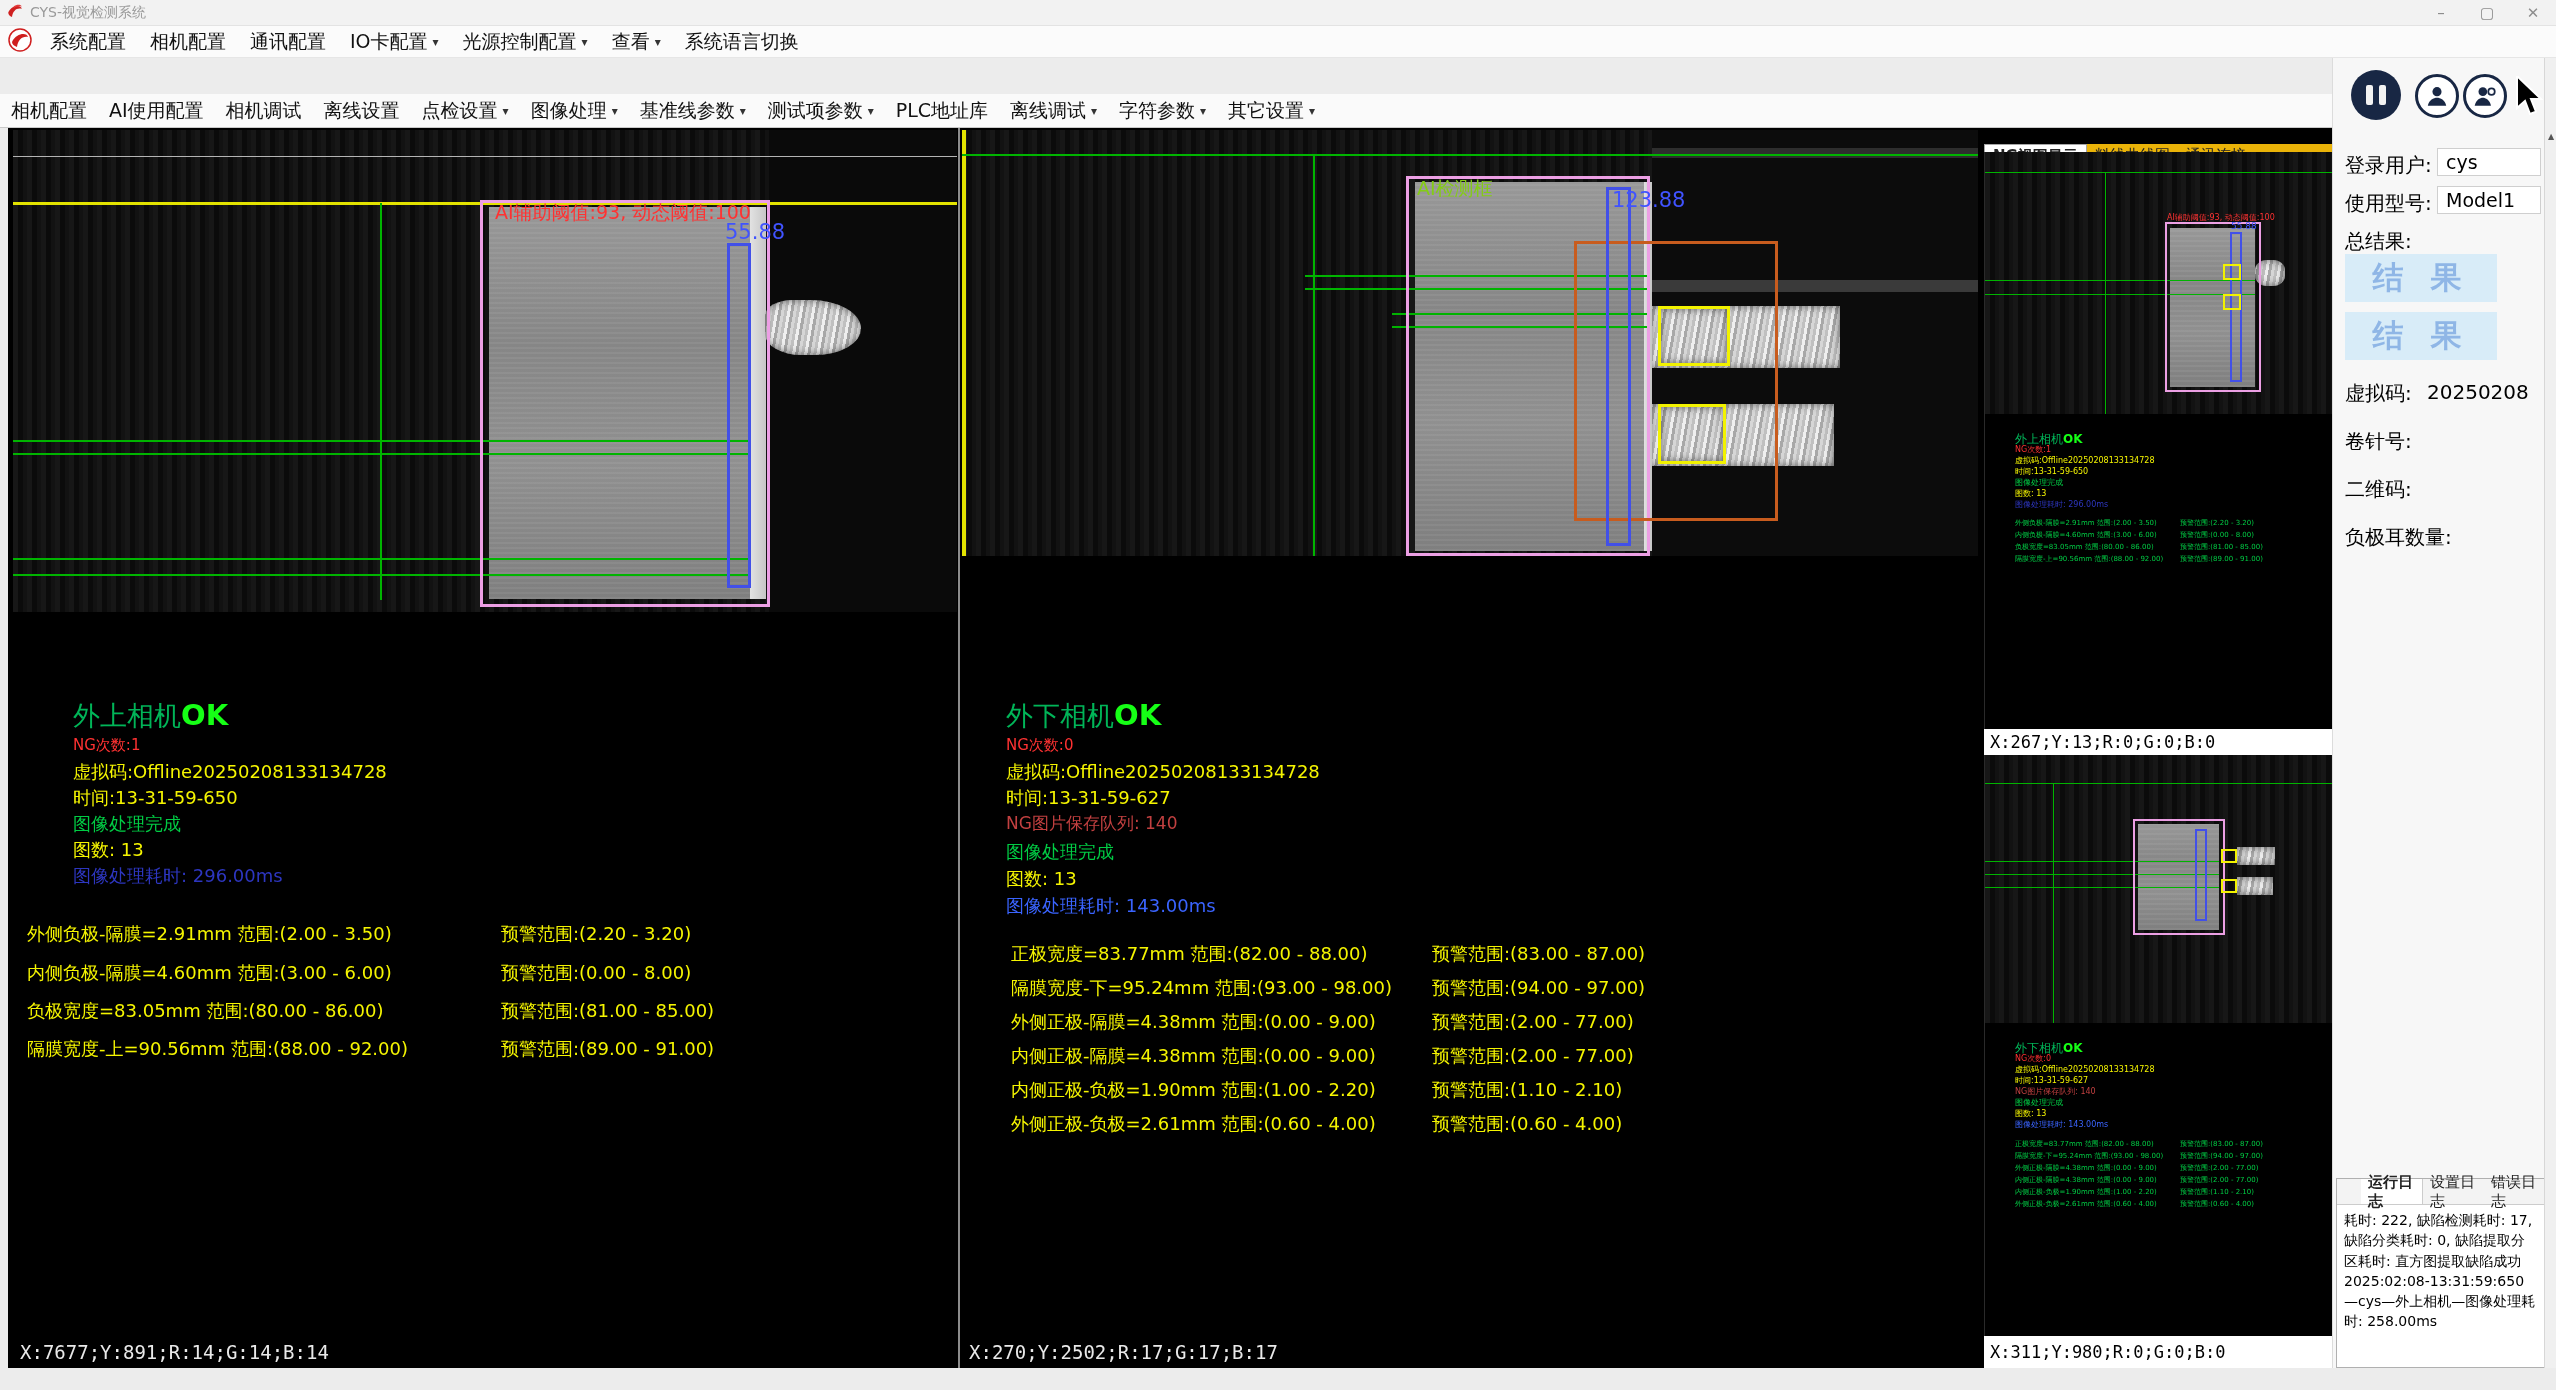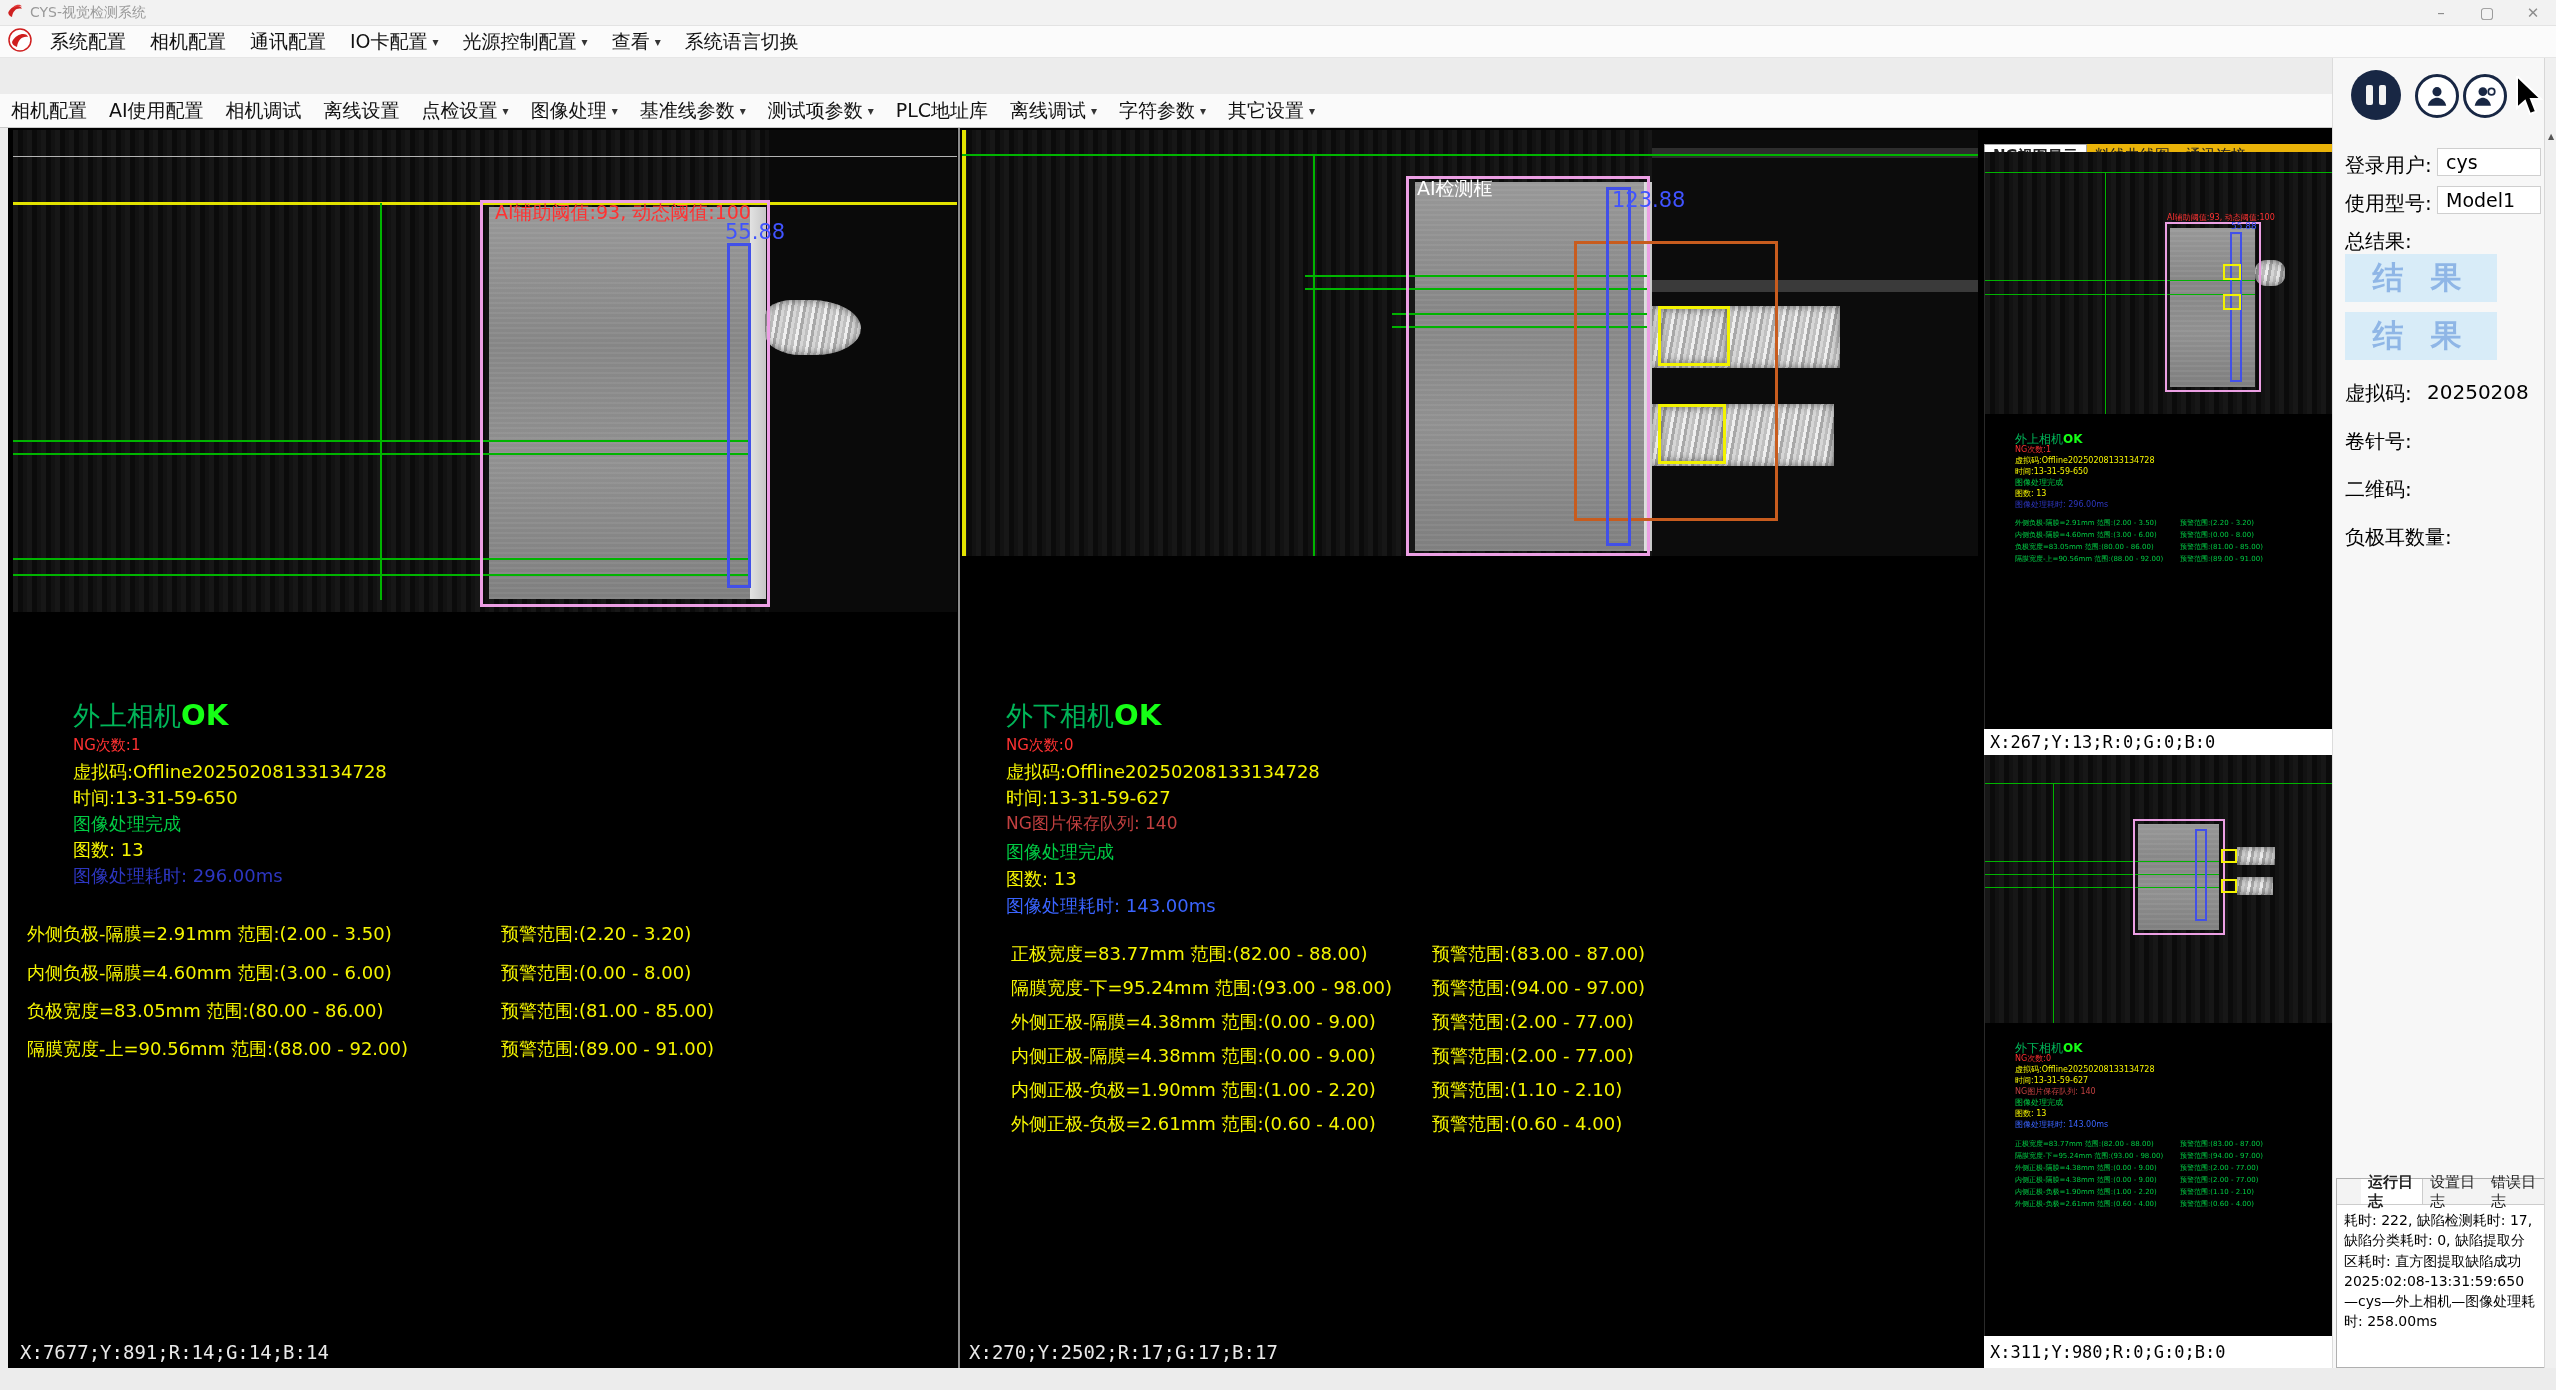--- a/index.html
+++ b/index.html
@@ -36,21 +36,21 @@
   .magenta{position:absolute;border:3px solid #ec9fe4;}
   .bluebox{position:absolute;border:3px solid #4250e8;}
   .orangebox{position:absolute;border:3px solid #c85c1e;}
   .yellowbox{position:absolute;border:3px solid #f2f200;}
   .metal{position:absolute;background:repeating-linear-gradient(100deg,#efefef 0 3px,#a8a8a8 3px 6px,#d6d6d6 6px 9px,#c0c0c0 9px 12px);box-shadow:inset 0 0 8px rgba(0,0,0,.55);}
   .whiteedge{position:absolute;background:linear-gradient(90deg,#e2e2e2,#c6c6c6);}
 
   
   .cy{color:#f5f500}.cr{color:#ff3232}.cg{color:#00cc44}.cgn{color:#00b558}
   .cok{color:#16ff16;font-weight:bold}.cb{color:#4053ff}.cdb{color:#2d36c0}
-  .cb2{color:#3a64ff}.cm{color:#ffffff}.cdr{color:#c24040}
+  .cb2{color:#3a64ff}.cm{color:#84cc16}.cdr{color:#c24040}
   .mline{position:absolute;font-size:18px;white-space:nowrap;}
   .sline{position:absolute;white-space:nowrap;}
 
   
   #ngcol{left:1984px;top:128px;width:348px;height:1240px;background:#000;}
   #ngtabs{position:absolute;left:0;top:16px;width:348px;height:24px;background:#eab308;display:flex;border-bottom:1px solid #bbb;}
   .ngtab{font-size:15px;padding:2px 8px;color:#222;display:flex;align-items:center;}
   .ngtab.sel{background:#fff;border:1px solid #a5a5a5;border-bottom:none;font-weight:bold;}
   .thumb{position:absolute;left:0;width:348px;background:#000;overflow:hidden;border-left:1px solid #2a2a2a;}
   .tstrip{position:absolute;left:0;width:348px;background:#fff;color:#000;font-size:17px;display:flex;align-items:center;padding-left:6px;font-family:"DejaVu Sans Mono","Liberation Mono",monospace;}

